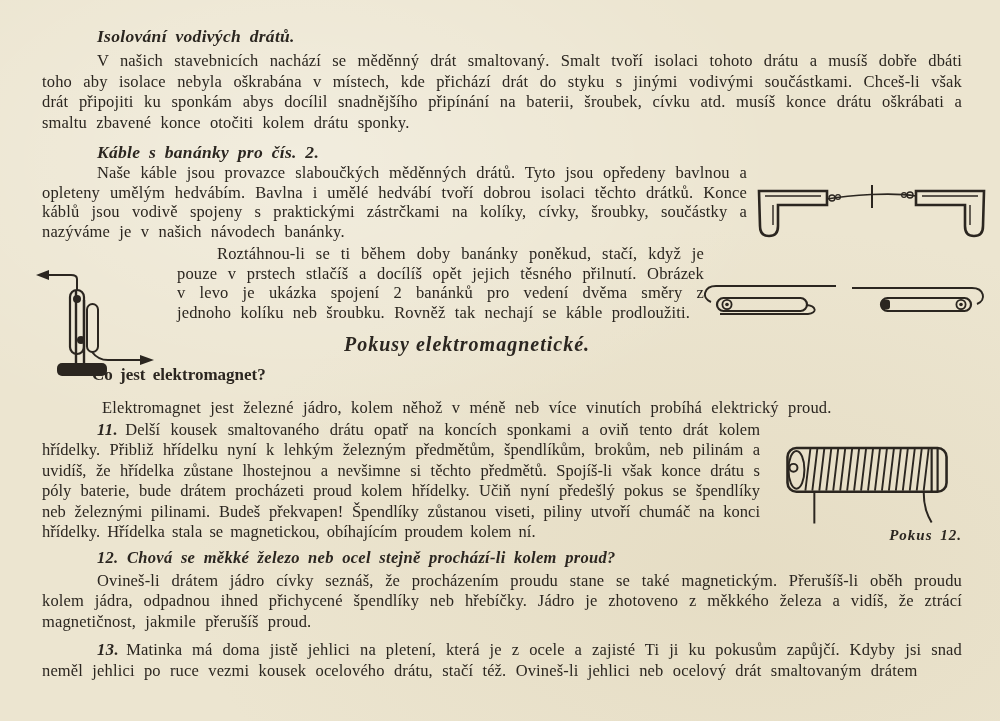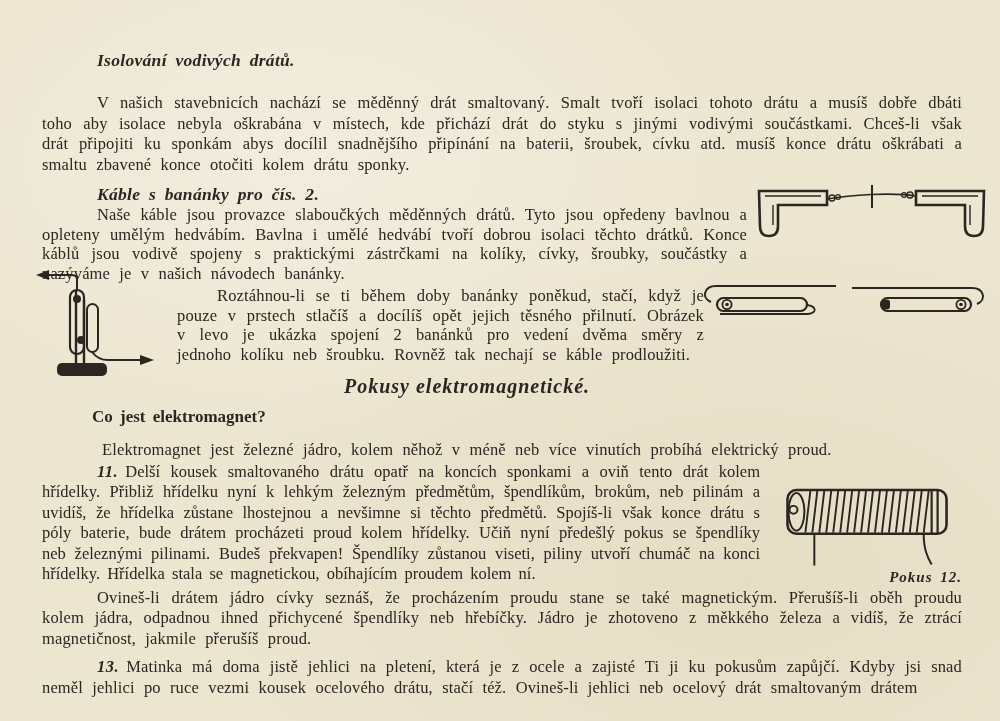--- a/index.html
+++ b/index.html
@@ -11,28 +11,28 @@
       radial-gradient(ellipse 700px 420px at 30% 22%, rgba(255,255,255,0.30), rgba(255,255,255,0) 70%),
       radial-gradient(ellipse 800px 500px at 75% 80%, rgba(210,196,160,0.25), rgba(210,196,160,0) 70%),
       #ece5d0;
     color:#2b2620;
     font-family:"Liberation Serif","DejaVu Serif",serif;
   }
   .h-sec{
     margin:0 0 0 55px;font-size:17.5px;line-height:21px;
     font-style:italic;font-weight:700;word-spacing:4px;letter-spacing:0.3px;
   }
-  .h1pos{padding-top:50px;}
+  .h1pos{padding-top:26px;}
   .body{
     margin:0;font-size:16.5px;line-height:20.5px;
     text-align:justify;text-align-last:left;
     word-spacing:5px;letter-spacing:0.15px;
     text-indent:55px;
   }
-  .p1{margin-top:22px;}
+  .p1{margin-top:4px;}
   .h2pos{margin-top:9px;}
   .p2{width:705px;line-height:19.5px;}
   .p3{margin-top:3px;margin-left:135px;width:527px;line-height:19.5px;text-indent:40px;}
   .title{
     margin:6px 70px 0 0;font-size:20px;line-height:33px;text-align:center;
     font-style:italic;font-weight:700;letter-spacing:1px;
   }
   .q{margin:3px 0 13px 50px;font-size:17px;line-height:21px;font-weight:700;word-spacing:3px;}
   .intro{margin-top:2px;text-indent:60px;white-space:nowrap;text-align:left;}
   .p11{margin-top:1px;word-spacing:3px;letter-spacing:0;}
@@ -83,20 +83,21 @@
         <ellipse class="ln" cx="16" cy="28" rx="8" ry="19" stroke-width="2"></ellipse>
         <circle class="ln" cx="13" cy="26" r="4" stroke-width="2"></circle>
         <path class="ln" stroke-width="1.9" d="M30 7 L25 49 M37 7 L32 49 M44 7 L39 49 M51 7 L46 49 M58 7 L53 49 M65 7 L60 49 M72 7 L67 49 M79 7 L74 49 M86 7 L81 49 M93 7 L88 49 M100 7 L95 49 M107 7 L102 49 M114 7 L109 49 M121 7 L116 49 M128 7 L123 49 M135 7 L130 49 M142 7 L137 49 M149 7 L144 49"></path>
         <path class="ln" stroke-width="2.2" d="M152 6 V50 M158 6 V50"></path>
         <path class="ln" stroke-width="2" d="M34 50 V82 M144 50 C144 66 148 74 152 81"></path>
       </svg>
       <span class="fig-caption">Pokus 12.</span>
     </span><b class="num">11.</b><span>Delší kousek smaltovaného drátu opatř na koncích sponkami a oviň tento drát kolem hřídelky. Přibliž hřídelku nyní k lehkým železným předmětům, špendlíkům, brokům, neb pilinám a uvidíš, že hřídelka zůstane lhostejnou a nevšimne si těchto předmětů. Spojíš-li však konce drátu s póly baterie, bude drátem procházeti proud kolem hřídelky. Učiň nyní předešlý pokus se špendlíky neb železnými pilinami. Budeš překvapen! Špendlíky zůstanou viseti, piliny utvoří chumáč na konci hřídelky. Hřídelka stala se magnetickou, obíhajícím proudem kolem ní.</span>
   </p>
 
+  <h2 class="h-sec h12pos">12. Chová se měkké železo neb ocel stejně prochází-li kolem proud?</h2>
 
   <p class="body p12">Ovineš-li drátem jádro cívky seznáš, že procházením proudu stane se také magnetickým. Přerušíš-li oběh proudu kolem jádra, odpadnou ihned přichycené špendlíky neb hřebíčky. Jádro je zhotoveno z měkkého železa a vidíš, že ztrácí magnetičnost, jakmile přerušíš proud.</p>
 
   <p class="body p13">
     <b class="num">13.</b><span>Matinka má doma jistě jehlici na pletení, která je z ocele a zajisté Ti ji ku pokusům zapůjčí. Kdyby jsi snad neměl jehlici po ruce vezmi kousek ocelového drátu, stačí též. Ovineš-li jehlici neb ocelový drát smaltovaným drátem</span>
   </p>
 
   <svg class="figA" width="247" height="64" viewBox="0 0 247 64">
     <path class="ln" stroke-width="2.6" d="M11 13 H79 V27 H30 V48 Q30 58 21 58 Q12 58 12 48 Z"></path>
     <path class="ln" stroke-width="1.4" d="M17 18 H73 M25 27 V47"></path>

